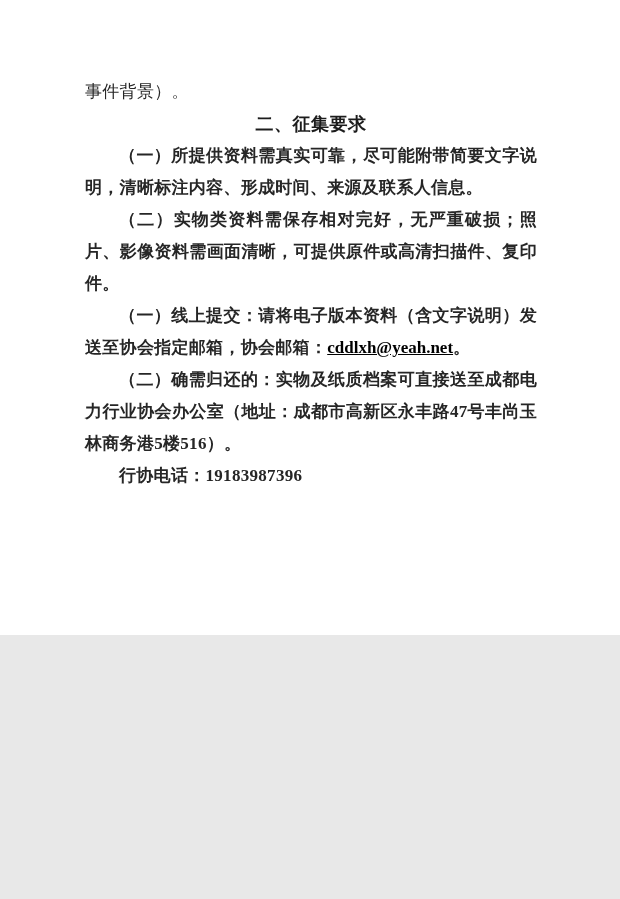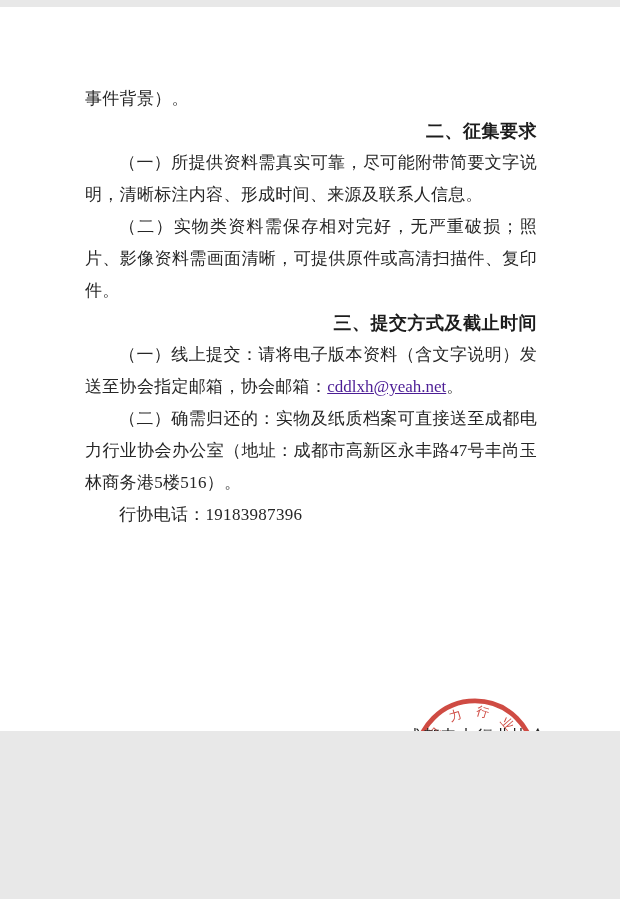--- a/index.html
+++ b/index.html
@@ -1,47 +1,47 @@
 <!DOCTYPE html>
 <html><head>
 <meta charset="utf-8">
 <style>
   html,body { margin:0; padding:0; }
   body { background:#e8e8e8; }
   .page {
     position:relative;
-    width:620px; height:724px;
-    margin:7px auto;
+    width:620px; height:635px;
+    margin:0 auto;
     background:#ffffff;
     overflow:hidden;
     font-family:"Liberation Serif","DejaVu Serif",serif;
     color:#262626;
   }
   .doc-body {
     position:absolute;
     left:85px; top:76px;
     width:452px;
     font-size:17px;
     line-height:32px;
     letter-spacing:0.3px;
     text-align:justify;
   }
   .doc-body p, .doc-body h2 { margin:0; padding:0; }
-  .para-indent { text-indent:2em; }
+  .para-indent { text-indent:2em;font-weight:bold; }
   .h-sec {
     font-family:"Liberation Sans","DejaVu Sans",sans-serif;
     font-weight:700;
     font-size:18px;
     line-height:32px;
     letter-spacing:0.5px;
     color:#1c1c1c;
-    text-align:right;
+    text-align:center;
   }
   .email-link {
-    color:#4c1d95;
+    color:#000000;
     text-decoration:underline;
     letter-spacing:0;
     cursor:pointer;
   }
   .signature {
     position:absolute;
     top:718px; left:396px;
     width:160px;
     text-align:center;
     font-size:17px;
@@ -72,21 +72,20 @@
 
 <div class="page">
 
   <div class="doc-body">
     <p>事件背景）。</p>
 
     <h2 class="h-sec">二、征集要求</h2>
     <p class="para-indent">（一）所提供资料需真实可靠，尽可能附带简要文字说明，清晰标注内容、形成时间、来源及联系人信息。</p>
     <p class="para-indent">（二）实物类资料需保存相对完好，无严重破损；照片、影像资料需画面清晰，可提供原件或高清扫描件、复印件。</p>
 
-    <h2 class="h-sec">三、提交方式及截止时间</h2>
     <p class="para-indent"><span>（一）线上提交：请将电子版本资料（含文字说明）发送至协会指定邮箱，协会邮箱：</span><a class="email-link">cddlxh@yeah.net</a><span>。</span></p>
     <p class="para-indent">（二）确需归还的：实物及纸质档案可直接送至成都电力行业协会办公室（地址：成都市高新区永丰路47号丰尚玉林商务港5楼516）。</p>
 
     <p class="para-indent">行协电话：19183987396</p>
   </div>
 
   <svg class="seal" viewBox="0 0 160 160" xmlns="http://www.w3.org/2000/svg">
     <circle cx="80" cy="80" r="75" fill="none" stroke="#c9332a" stroke-width="6"></circle>
     <polygon points="80,54 87.5,73.6 108.5,74.7 92.2,88 97.6,108.3 80,96.8 62.4,108.3 67.8,88 51.5,74.7 72.5,73.6" fill="#c9332a"></polygon>
     <path id="sealTopArc" d="M 34.1,112.1 A 56,56 0 1 1 125.9,112.1" fill="none"></path>

